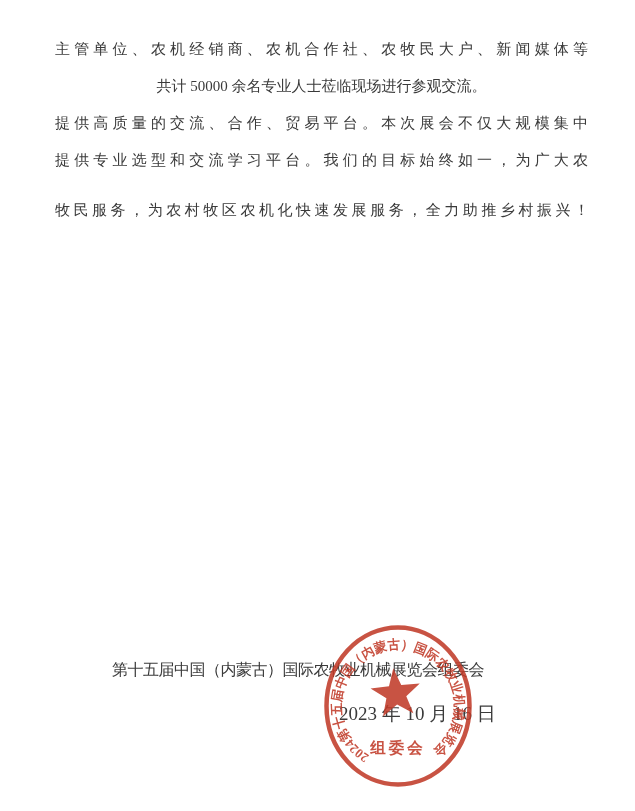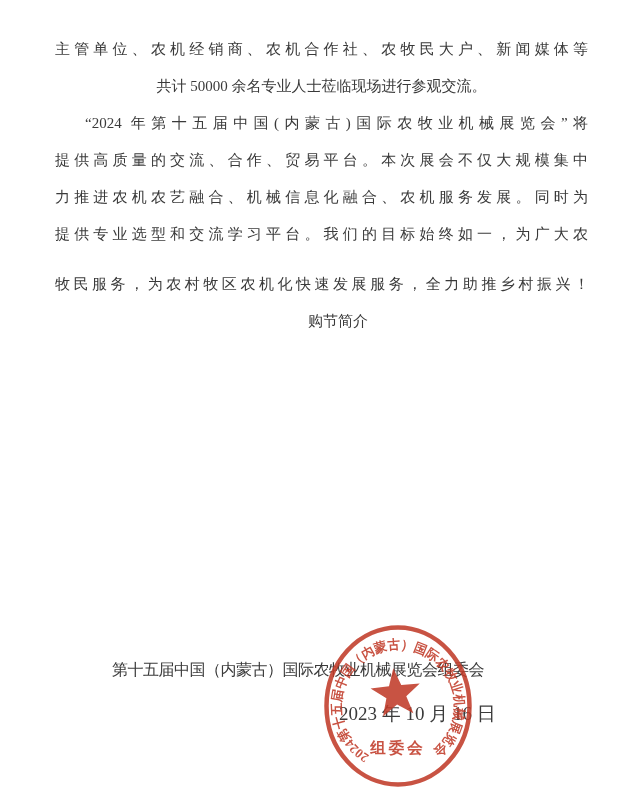--- a/index.html
+++ b/index.html
@@ -71,26 +71,23 @@
     font-family: "Liberation Serif", "DejaVu Serif", serif;
     font-weight: bold;
   }
 </style>
 </head>
 <body>
 
 <div class="doc-body">
   <div class="line j">主管单位、农机经销商、农机合作社、农牧民大户、新闻媒体等</div>
   <div class="line p">共计 50000 余名专业人士莅临现场进行参观交流。</div>
-  <div class="line j ind30">“2024 年第十五届中国(内蒙古)国际农牧业机械展览会”将</div>
   <div class="line j">提供高质量的交流、合作、贸易平台。本次展会不仅大规模集中</div>
-  <div class="line j">力推进农机农艺融合、机械信息化融合、农机服务发展。同时为</div>
   <div class="line j">提供专业选型和交流学习平台。我们的目标始终如一，为广大农</div>
   <div class="line j tight">牧民服务，为农村牧区农机化快速发展服务，全力助推乡村振兴！</div>
-  <div class="line p ind33">购节简介</div>
 </div>
 
 <div class="signature-line">第十五届中国（内蒙古）国际农牧业机械展览会组委会</div>
 <div class="date-line">2023 年 10 月 16 日</div>
 
 <svg class="seal" viewBox="0 0 156 170" xmlns="http://www.w3.org/2000/svg">
   <ellipse cx="76" cy="86" rx="71.5" ry="78.5" fill="none" stroke-width="4.5" stroke="#c13a28"></ellipse>
   <path id="sealRingPath" d="M 47.5,135.4 A 57,57 0 1 1 104.5,135.4" fill="none"></path>
   <text font-size="13.2" fill="#c13a28">
     <textPath href="#sealRingPath" startOffset="0" textLength="290" lengthAdjust="spacingAndGlyphs">2024第十五届中国（内蒙古）国际农牧业机械展览会</textPath>

